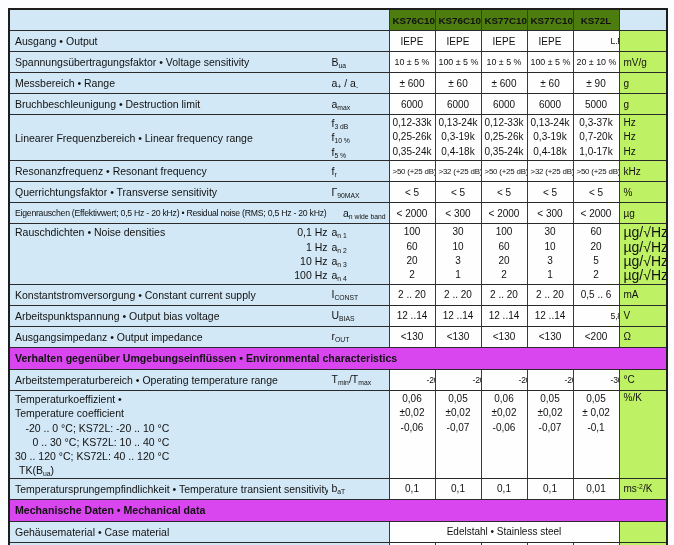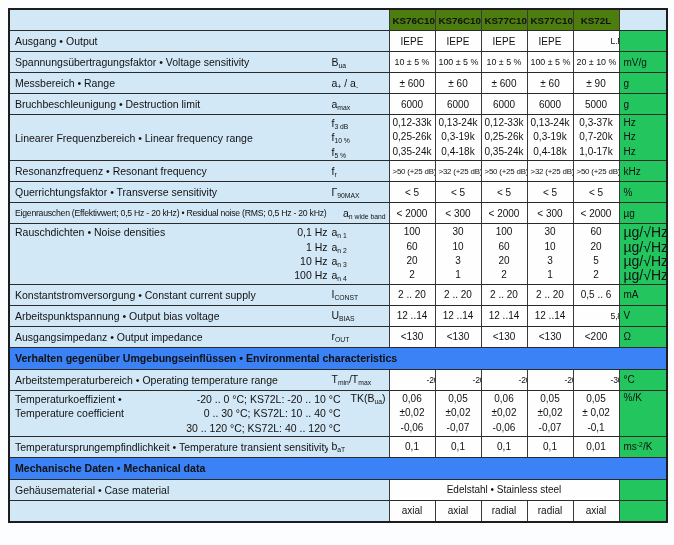--- a/index.html
+++ b/index.html
@@ -26,23 +26,23 @@
     border-bottom:1.5px solid #2a2a2a;
     padding:1px 3px;
     height:18px;
     vertical-align:middle;
     overflow:hidden;
     white-space:nowrap;
   }
   .blue{background:#d3e8f6;}
   .lc{background:#d3e8f6;text-align:left;padding-left:5px;}
   .vc{background:#fffefe;text-align:center;font-size:10px;}
-  .uc{background:#22c55e;text-align:left;padding-left:4px;font-size:10px;}
+  .uc{background:#bef264;text-align:left;padding-left:4px;font-size:10px;}
   .hd{background:#4d7c0f;text-align:center;font-weight:bold;font-size:9.8px;}
-  .sec{background:#3b82f6;font-weight:bold;font-size:10.6px;padding:3px 5px;height:15px;}
+  .sec{background:#d946ef;font-weight:bold;font-size:10.6px;padding:3px 5px;height:15px;}
   .lrow{display:flex;align-items:center;width:100%;}
   .lbl{flex:1 1 auto;overflow:hidden;}
   .mid{flex:0 0 auto;text-align:right;}
   .sym{flex:0 0 54px;text-align:left;padding-left:4px;overflow:visible;}
   .sym.auto{flex:0 0 auto;}
   sub{font-size:6.8px;vertical-align:-2px;letter-spacing:0;}
   sup{font-size:6.8px;vertical-align:3px;}
   .stack{line-height:14.4px;}
   .stack div{height:14.4px;}
   .small{font-size:8.6px;letter-spacing:-0.15px;padding-left:37px;}
@@ -342,21 +342,21 @@
     <td class="vc small">-20 / 120</td>
     <td class="vc small">-20 / 120</td>
     <td class="vc small">-20 / 120</td>
     <td class="vc small">-20 / 120</td>
     <td class="vc small">-30 / 120</td>
     <td class="uc">°C</td>
   </tr>
 
   <tr>
     <td class="lc vtop">
-      <div class="lrow" style="align-items:flex-start;">
+      <div class="lrow" style="align-items:flex-start;flex-direction:column;">
         <span class="lbl stack tc-label">
           <div>Temperaturkoeffizient •</div>
           <div>Temperature coefficient</div>
         </span>
         <span class="mid stack" style="padding-right:6px;">
           <div>-20 .. 0 °C; KS72L:  -20 .. 10 °C</div>
           <div>0 .. 30 °C; KS72L:   10 .. 40 °C</div>
           <div>30 .. 120 °C; KS72L: 40 .. 120 °C</div>
         </span>
         <span class="sym auto"><span>TK(B</span><sub>ua</sub><span>)</span></span>

